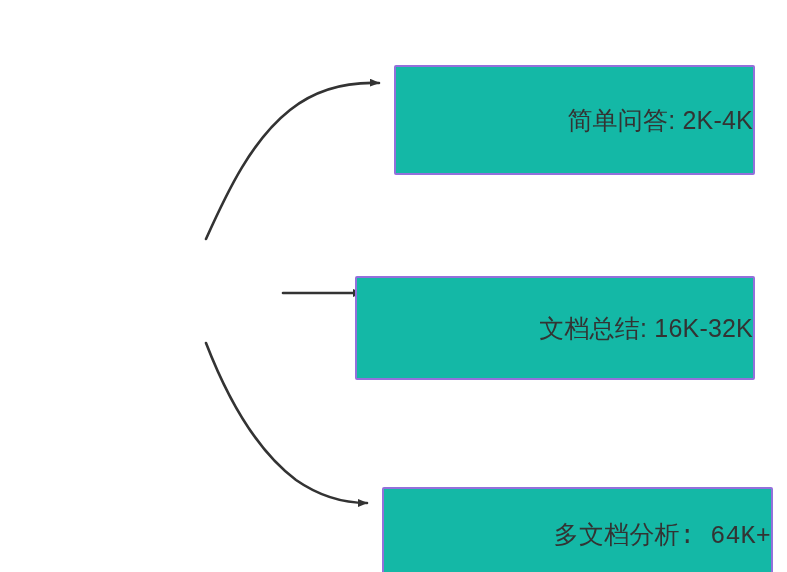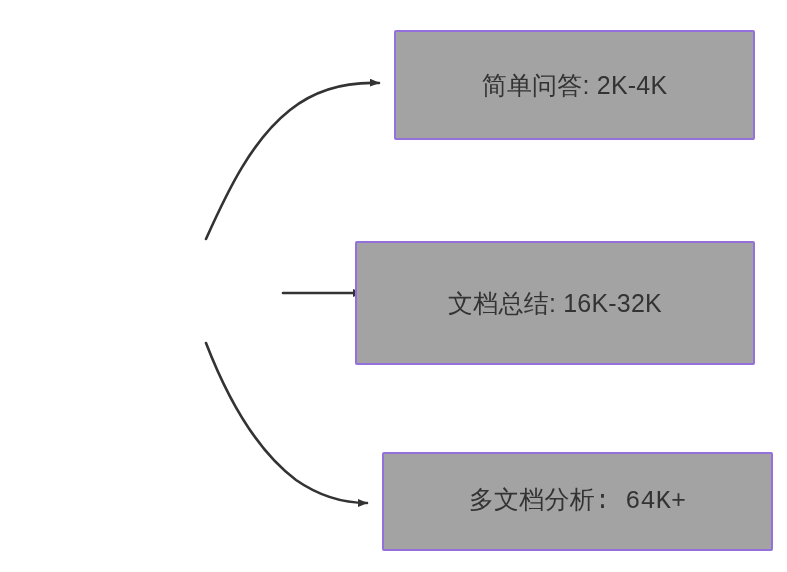--- a/index.html
+++ b/index.html
@@ -22,27 +22,28 @@
     position: absolute;
     left: 0;
     top: 0;
     width: 787px;
     height: 572px;
     pointer-events: none;
   }
   .flow-node {
     position: absolute;
     box-sizing: border-box;
-    background: #a3a3a3;
+    background: #14b8a6;
     border: 2px solid #9370db;
     border-radius: 2px;
     display: flex;
     align-items: center;
-    justify-content: center;
+    justify-content: flex-end;
     z-index: 2;
+    margin-top: 35px;
   }
   .flow-node-label {
     color: #333333;
     font-size: 25px;
     line-height: 1.2;
     letter-spacing: 0.2px;
     white-space: nowrap;
     text-align: center;
   }
   
@@ -56,21 +57,21 @@
   #node-target-0 {
     left: 394px;
     top: 30px;
     width: 361px;
     height: 110px;
   }
   #node-target-1 {
     left: 355px;
     top: 241px;
     width: 400px;
-    height: 124px;
+    height: 104px;
   }
   #node-target-2 {
     left: 382px;
     top: 452px;
     width: 391px;
     height: 99px;
     font-family: Liberation Mono, monospace;
   }
 </style>
 </head>

